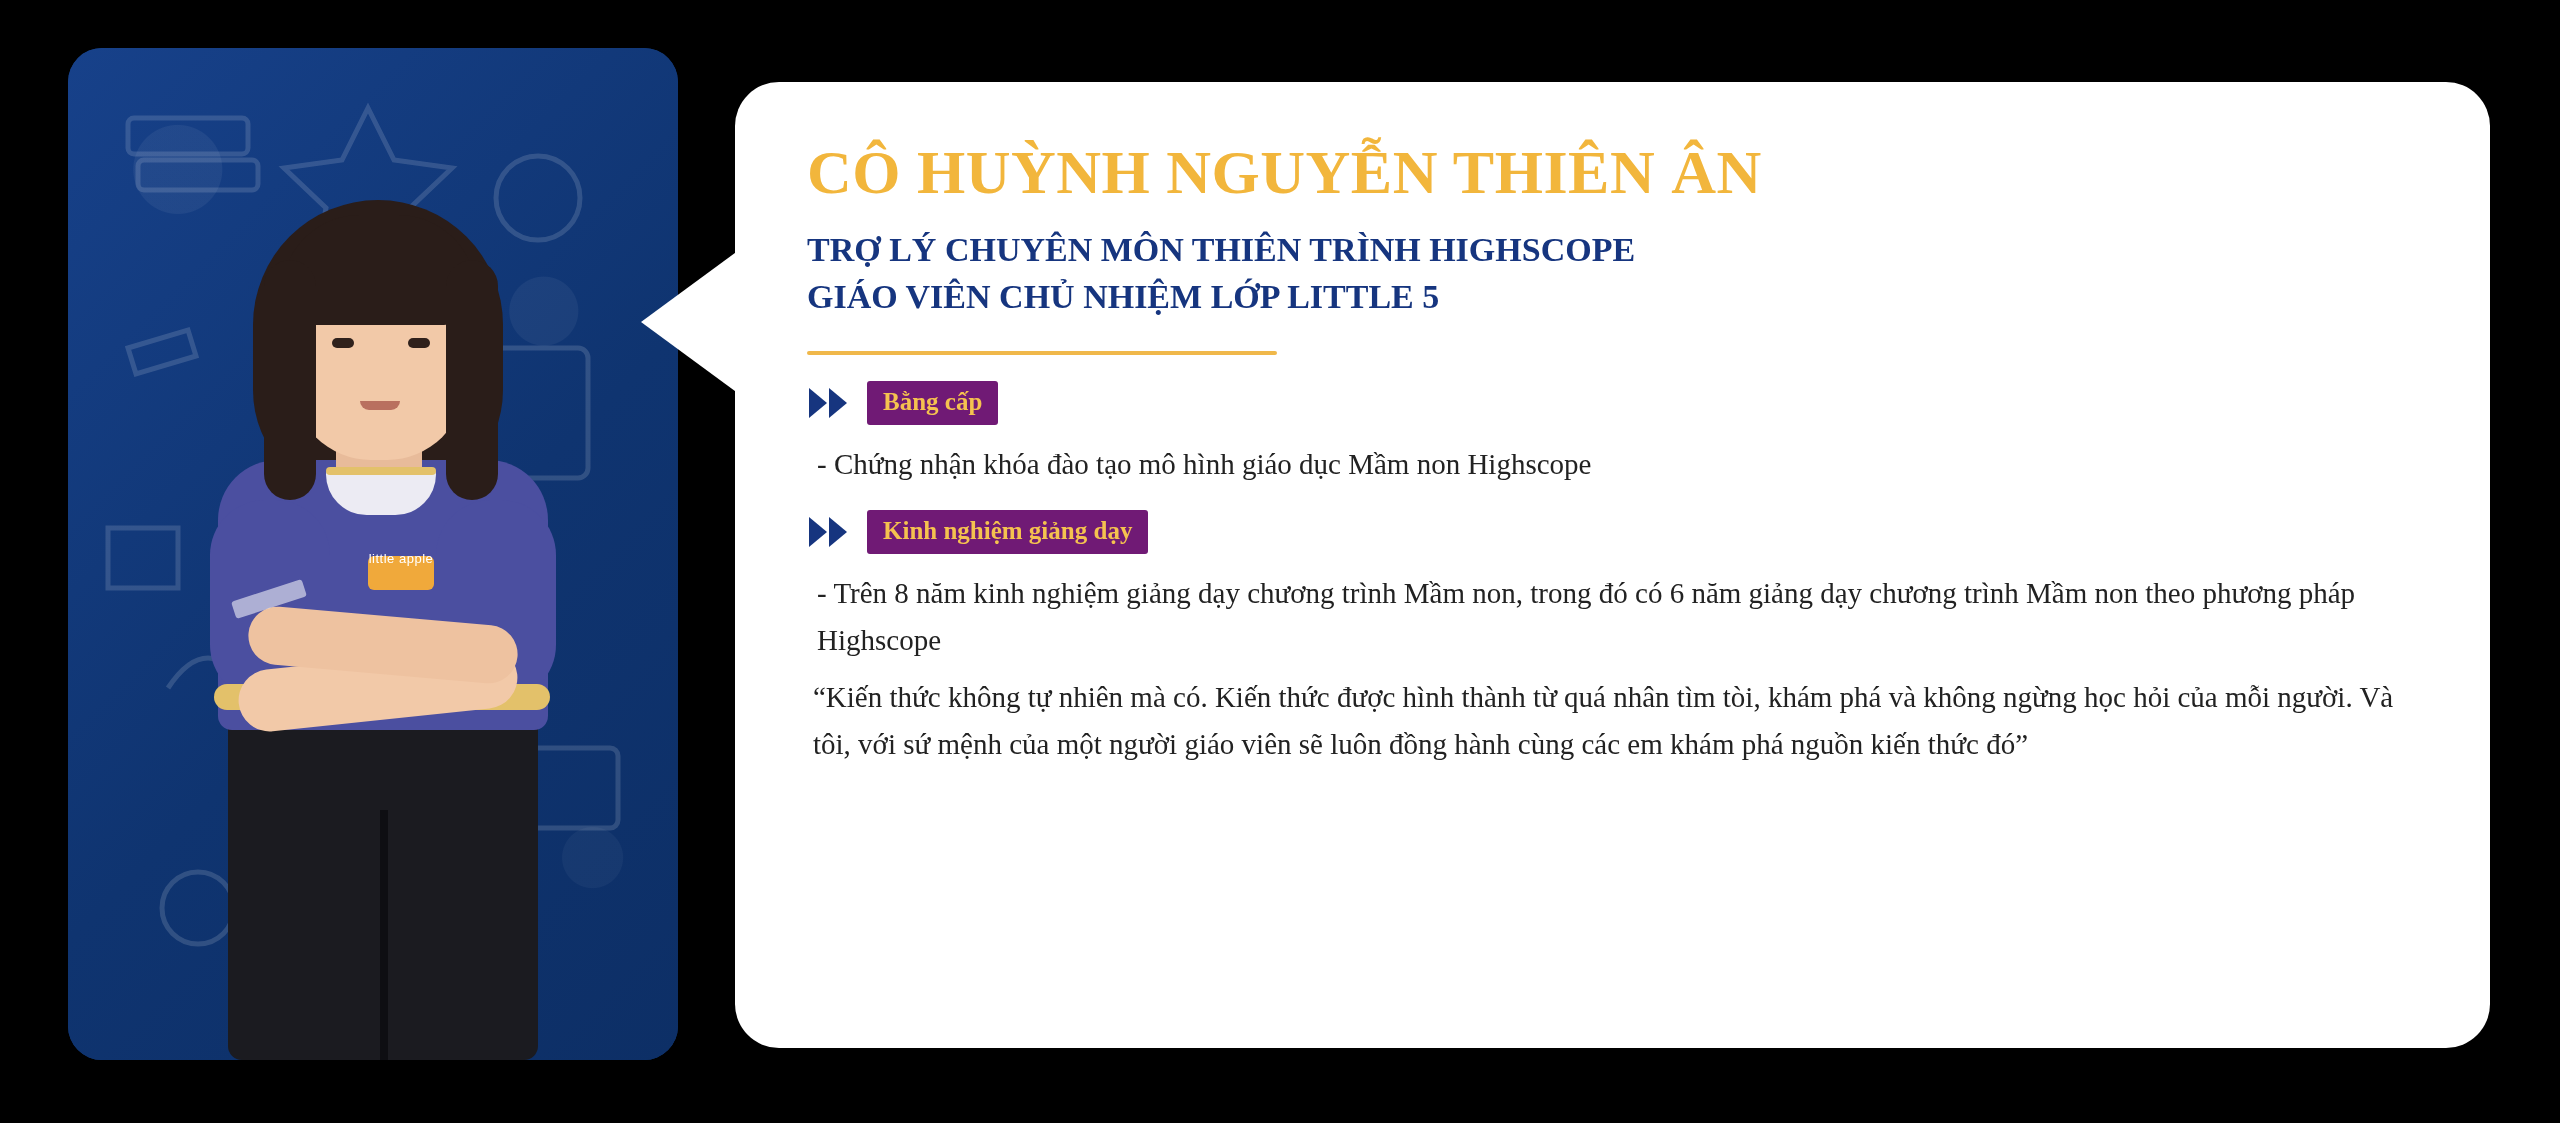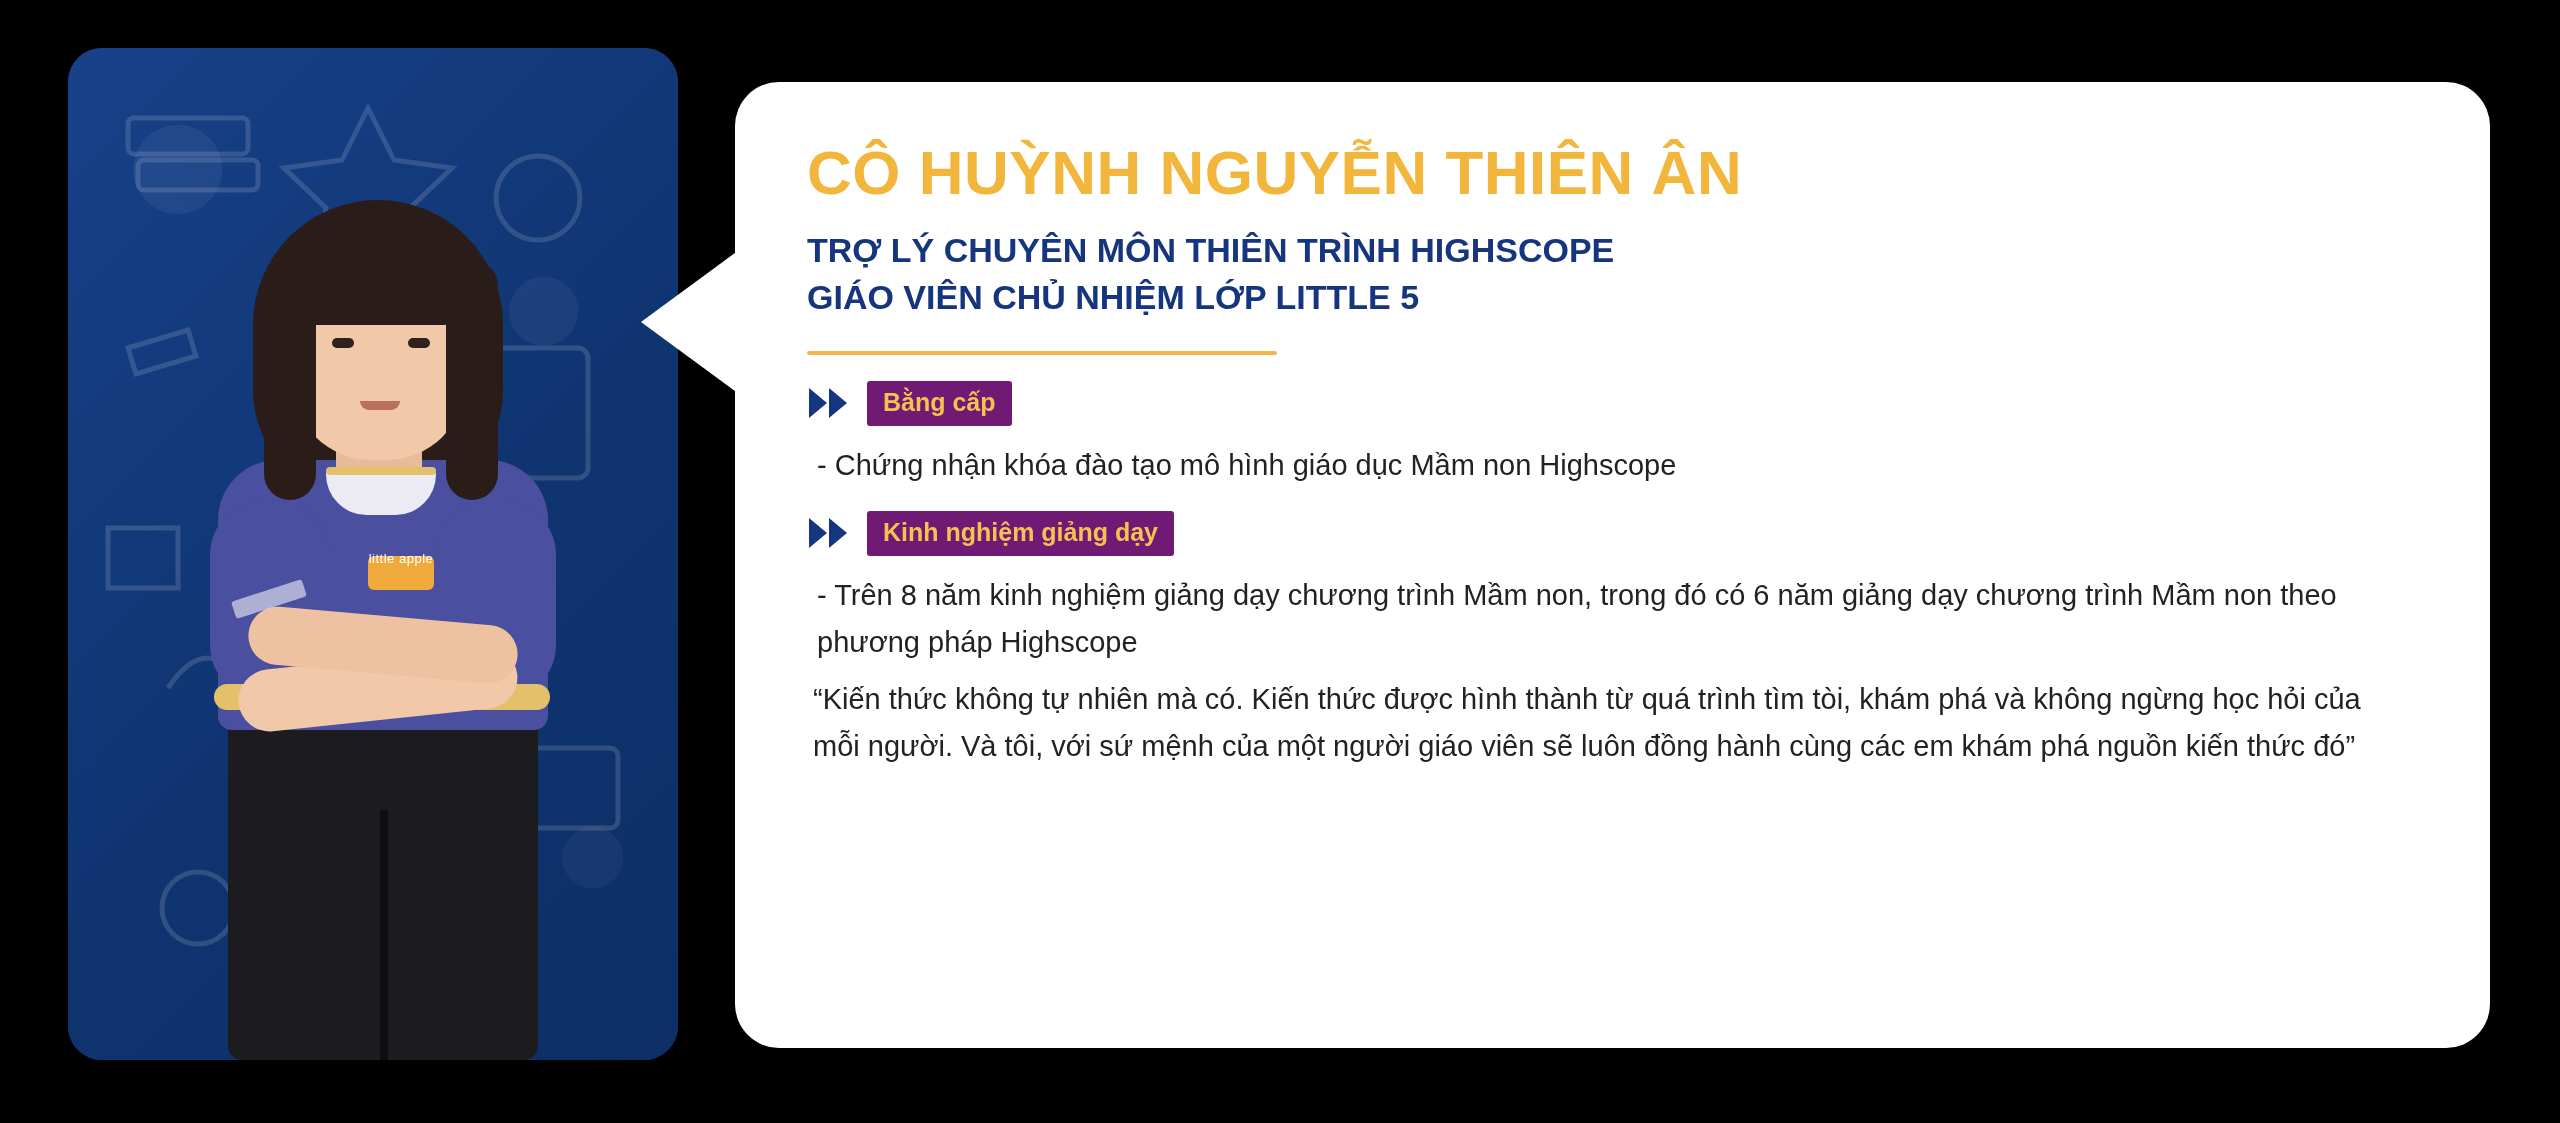--- a/index.html
+++ b/index.html
@@ -141,20 +141,21 @@
 
   
   .card {
     position: absolute;
     left: 735px;
     top: 82px;
     width: 1755px;
     height: 966px;
     background: #ffffff;
     border-radius: 44px;
+    font-family: Liberation Serif, serif;
   }
   .card-pointer {
     position: absolute;
     left: 641px;
     top: 250px;
     width: 0; height: 0;
     border-top: 72px solid transparent;
     border-bottom: 72px solid transparent;
     border-right: 98px solid #ffffff;
   }
@@ -293,19 +294,19 @@
           <svg class="chev" width="44" height="34" viewBox="0 0 44 34">
             <path d="M2 2 L20 17 L2 32 Z" fill="#16357f"></path>
             <path d="M22 2 L40 17 L22 32 Z" fill="#16357f"></path>
           </svg>
           <span class="section-tag">Kinh nghiệm giảng dạy</span>
         </div>
         <p class="body-line">- Trên 8 năm kinh nghiệm giảng dạy chương trình Mầm non, trong đó có 6 năm giảng dạy chương trình Mầm non theo phương pháp Highscope</p>
       </div>
 
       <div class="section">
-        <p class="body-line quote">“Kiến thức không tự nhiên mà có. Kiến thức được hình thành từ quá trình tìm tòi, khám phá và không ngừng học hỏi của mỗi người. Và tôi, với sứ mệnh của một người giáo viên sẽ luôn đồng hành cùng các em khám phá nguồn kiến thức đó”</p>
+        <p class="body-line quote">“Kiến thức không tự nhiên mà có. Kiến thức được hình thành từ quá nhân tìm tòi, khám phá và không ngừng học hỏi của mỗi người. Và tôi, với sứ mệnh của một người giáo viên sẽ luôn đồng hành cùng các em khám phá nguồn kiến thức đó”</p>
       </div>
 
     </div>
   </div>
 
 </div>
 
 </body></html>

